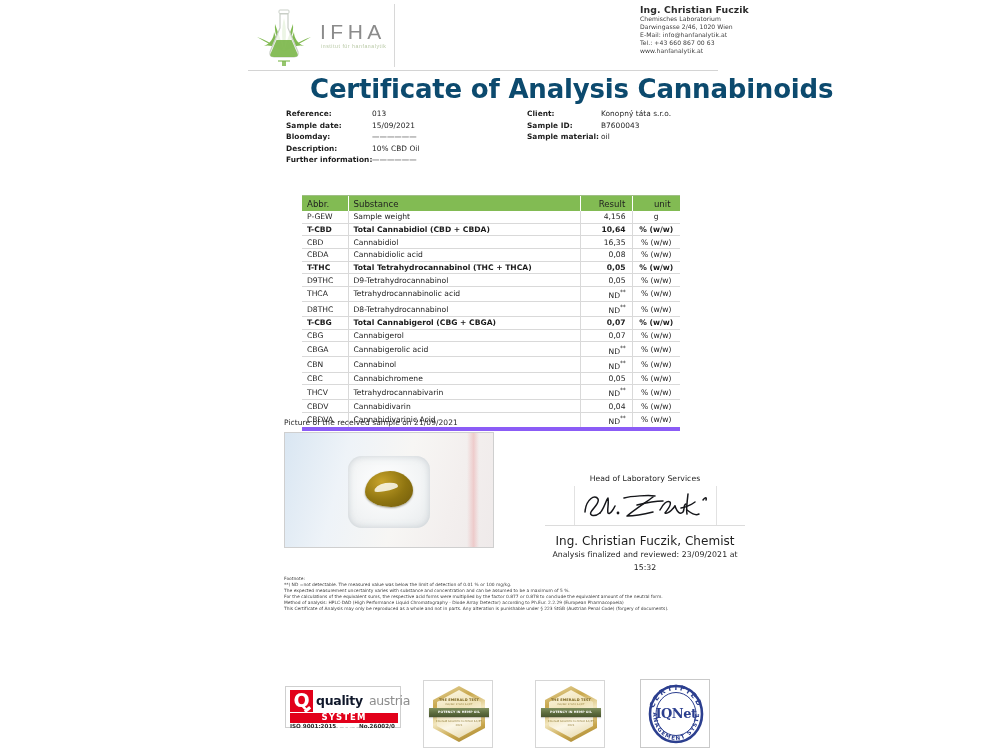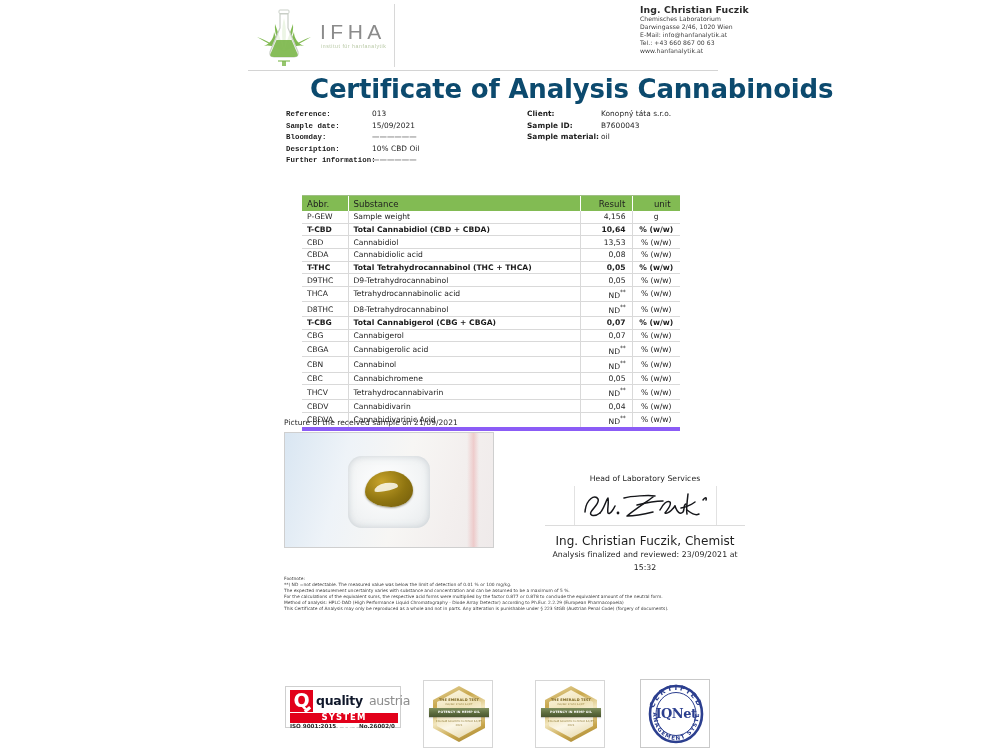--- a/index.html
+++ b/index.html
@@ -48,21 +48,21 @@
     color: #0c4a6e;
     font-family: "DejaVu Sans", sans-serif;
   }
 
   
   .meta { position: absolute; left: 286px; top: 108px; font-size: 7.4px; color:#1d1d1d; }
   .meta .col { position: absolute; top: 0; }
   .meta .colL { left: 0; width: 200px; }
   .meta .colR { left: 200px; width: 200px; }
   .meta .row { height: 11.6px; line-height: 11.6px; white-space: nowrap; }
-  .meta .k { display: inline-block; width: 86px; font-weight: 600; letter-spacing: .05px; font-family: Liberation Mono, monospace; }
+  .meta .k { display: inline-block; width: 86px; font-weight: 600; letter-spacing: .05px; }
   .meta .kr { display: inline-block; width: 74px; font-weight: 700; letter-spacing: .05px; margin-left: 41px; }
   .meta .v { display: inline-block; letter-spacing: .05px; }
   .dash { letter-spacing: 0.4px; }
 
   
   .tbl {
     position: absolute; left: 302px; top: 196px; width: 378px;
     border-collapse: collapse;
     font-size: 7.6px;
   }
@@ -285,21 +285,21 @@
         </tr>
         <tr class="body-row bold">
           <td class="c-abbr">T-CBD</td>
           <td class="c-sub">Total Cannabidiol (CBD + CBDA)</td>
           <td class="c-res">10,64</td>
           <td class="c-unit">% (w/w)</td>
         </tr>
         <tr class="body-row">
           <td class="c-abbr">CBD</td>
           <td class="c-sub">Cannabidiol</td>
-          <td class="c-res">13,53</td>
+          <td class="c-res">16,35</td>
           <td class="c-unit">% (w/w)</td>
         </tr>
         <tr class="body-row">
           <td class="c-abbr">CBDA</td>
           <td class="c-sub">Cannabidiolic acid</td>
           <td class="c-res">0,08</td>
           <td class="c-unit">% (w/w)</td>
         </tr>
         <tr class="body-row bold">
           <td class="c-abbr">T-THC</td>

